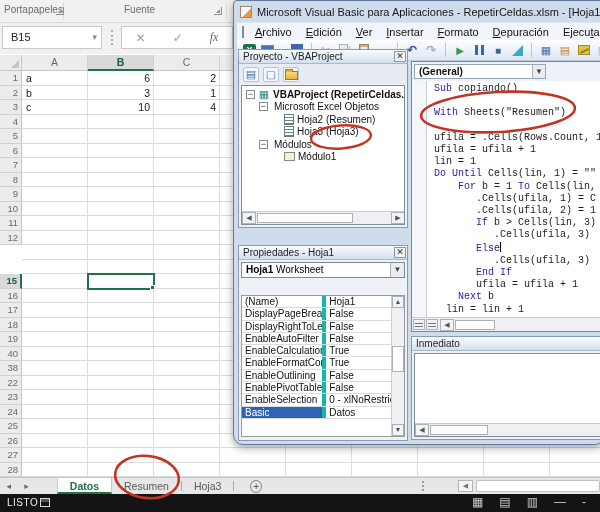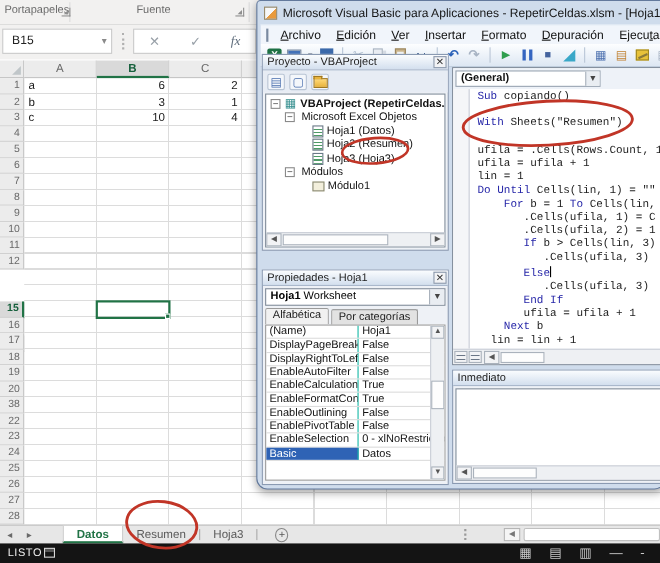--- a/index.html
+++ b/index.html
@@ -101,21 +101,21 @@
   .sbtn{width:14px;height:12px;border:1px solid #aab2bc;background:#f2f3f5;color:#555;font-size:7px;line-height:10px;text-align:center;flex:none;}
   .sthumb{height:10px;border:1px solid #aab2bc;background:#fdfdfd;margin-left:1px;flex:none;}
   
   .pcombo{position:absolute;left:2px;top:16px;right:2px;height:16px;background:#fff;border:1px solid #7f8b99;font-size:10px;line-height:14px;padding-left:4px;white-space:nowrap;overflow:hidden;}
   .pcombo .dd{position:absolute;right:0;top:0;width:14px;height:14px;border-left:1px solid #aab2bc;background:#e9edf2;color:#444;font-size:8px;text-align:center;line-height:14px;}
   .ptabs{position:absolute;left:2px;top:35px;height:15px;display:flex;font-size:10px;}
   .ptab{padding:1px 6px 0;border:1px solid #9a9a9a;border-bottom:none;background:#e2e2e2;color:#222;margin-right:2px;border-radius:2px 2px 0 0;}
   .ptab.active{background:#f1f1f1;padding-top:0;font-weight:normal;position:relative;top:-1px;}
   .pgrid{position:absolute;left:2px;top:49px;right:2px;bottom:3px;background:#fff;border:1px solid #9a9a9a;overflow:hidden;}
   .prow{height:12.3px;display:flex;font-size:10px;border-bottom:1px solid #dcdcdc;}
-  .pname{width:52%;border-right:1px solid #14b8a6;padding-left:3px;white-space:nowrap;overflow:hidden;color:#111;}
+  .pname{width:52%;border-right:4px solid #14b8a6;padding-left:3px;white-space:nowrap;overflow:hidden;color:#111;}
   .pval{flex:1;padding-left:3px;white-space:nowrap;overflow:hidden;color:#111;}
   .prow.sel .pname{background:#2f63b5;color:#fff;}
   .vscroll{position:absolute;right:0;top:0;bottom:0;width:13px;background:#eef0f3;border-left:1px solid #c9ced6;}
   .vscroll .up{position:absolute;top:0;left:0;right:0;height:12px;border:1px solid #aab2bc;background:#f2f3f5;font-size:7px;text-align:center;line-height:10px;color:#555;}
   .vscroll .dn{position:absolute;bottom:0;left:0;right:0;height:12px;border:1px solid #aab2bc;background:#f2f3f5;font-size:7px;text-align:center;line-height:10px;color:#555;}
   .vscroll .th{position:absolute;top:50px;left:0;right:0;height:26px;border:1px solid #aab2bc;background:#fdfdfd;}
   
   .codepane{position:absolute;background:#fff;border:1px solid #7a8696;}
   .codetop{position:absolute;left:0;right:0;top:0;height:19px;background:#eef2f8;}
   .gcombo{position:absolute;left:2px;top:2px;width:132px;height:15px;background:#fff;border:1px solid #98a4b2;
@@ -188,21 +188,21 @@
         <div class="xl-rowhdr" style="top: 201.5px; height: 14.5px; line-height: 13.5px;">10</div>
         <div class="xl-rowhdr" style="top: 216px; height: 14.5px; line-height: 13.5px;">11</div>
         <div class="xl-rowhdr" style="top: 230.5px; height: 14.5px; line-height: 13.5px;">12</div>
         <div class="xl-rowhdr" style="top: 261px; height: 14.5px; line-height: 13.5px; margin-top: 44px;">13</div>
         <div class="xl-rowhdr" style="top: 275px; height: 14.5px; line-height: 13.5px;">14</div>
         <div class="xl-rowhdr sel" style="top: 274px; height: 14.5px; line-height: 13.5px;">15</div>
         <div class="xl-rowhdr" style="top: 288.5px; height: 14.5px; line-height: 13.5px;">16</div>
         <div class="xl-rowhdr" style="top: 303px; height: 14.5px; line-height: 13.5px;">17</div>
         <div class="xl-rowhdr" style="top: 317.5px; height: 14.5px; line-height: 13.5px;">18</div>
         <div class="xl-rowhdr" style="top: 332px; height: 14.5px; line-height: 13.5px;">19</div>
-        <div class="xl-rowhdr" style="top: 346.5px; height: 14.5px; line-height: 13.5px;">20</div>
+        <div class="xl-rowhdr" style="top: 346.5px; height: 14.5px; line-height: 13.5px;">40</div>
         <div class="xl-rowhdr" style="top: 361px; height: 14.5px; line-height: 13.5px;">38</div>
         <div class="xl-rowhdr" style="top: 375.5px; height: 14.5px; line-height: 13.5px;">22</div>
         <div class="xl-rowhdr" style="top: 390px; height: 14.5px; line-height: 13.5px;">23</div>
         <div class="xl-rowhdr" style="top: 404.5px; height: 14.5px; line-height: 13.5px;">24</div>
         <div class="xl-rowhdr" style="top: 419px; height: 14.5px; line-height: 13.5px;">25</div>
         <div class="xl-rowhdr" style="top: 433.5px; height: 14.5px; line-height: 13.5px;">26</div>
         <div class="xl-rowhdr" style="top: 448px; height: 14.5px; line-height: 13.5px;">27</div>
         <div class="xl-rowhdr" style="top: 462.5px; height: 14.5px; line-height: 13.5px;">28</div>
       </div>
     <div class="xl-gridlines"></div>
@@ -328,25 +328,20 @@
               <span><b>VBAProject (RepetirCeldas.xlsm)</b></span>
             </div>
             <div class="trow" style="padding-left: 15px;">
               <span class="exp">−</span>
               <span class="ti ti-folder"></span>
               <span>Microsoft Excel Objetos</span>
             </div>
             <div class="trow" style="padding-left: 28px;">
               <span style="width: 12px; flex: 0 0 auto;"></span>
               <span class="ti ti-sheet"></span>
-              <span>Hoja1 (Datos)</span>
-            </div>
-            <div class="trow" style="padding-left: 28px;">
-              <span style="width: 12px; flex: 0 0 auto;"></span>
-              <span class="ti ti-sheet"></span>
               <span>Hoja2 (Resumen)</span>
             </div>
             <div class="trow" style="padding-left: 28px;">
               <span style="width: 12px; flex: 0 0 auto;"></span>
               <span class="ti ti-sheet"></span>
               <span>Hoja3 (Hoja3)</span>
             </div>
             <div class="trow" style="padding-left: 15px;">
               <span class="exp">−</span>
               <span class="ti ti-folder"></span>
@@ -368,24 +363,20 @@
 
     <div class="panel" style="left:4px;top:244px;width:170px;height:196px;">
       <div class="phead">
         <span>Propiedades - Hoja1</span>
         <span class="pclose">✕</span>
       </div>
       <div class="pcombo">
         <b>Hoja1</b><span> Worksheet</span>
         <span class="dd">▼</span>
       </div>
-      <div class="ptabs" id="propTabs">
-          <span class="ptab active">Alfabética</span>
-          <span class="ptab">Por categorías</span>
-        </div>
       <div class="pgrid">
         <div id="propRows">
             <div class="prow">
               <span class="pname">(Name)</span>
               <span class="pval">Hoja1</span>
             </div>
             <div class="prow">
               <span class="pname">DisplayPageBreaks</span>
               <span class="pval">False</span>
             </div>

